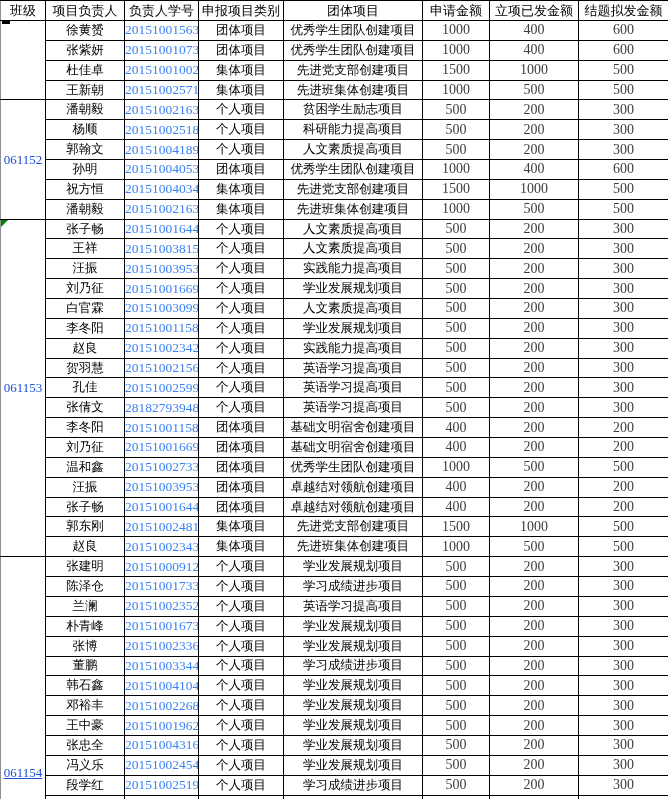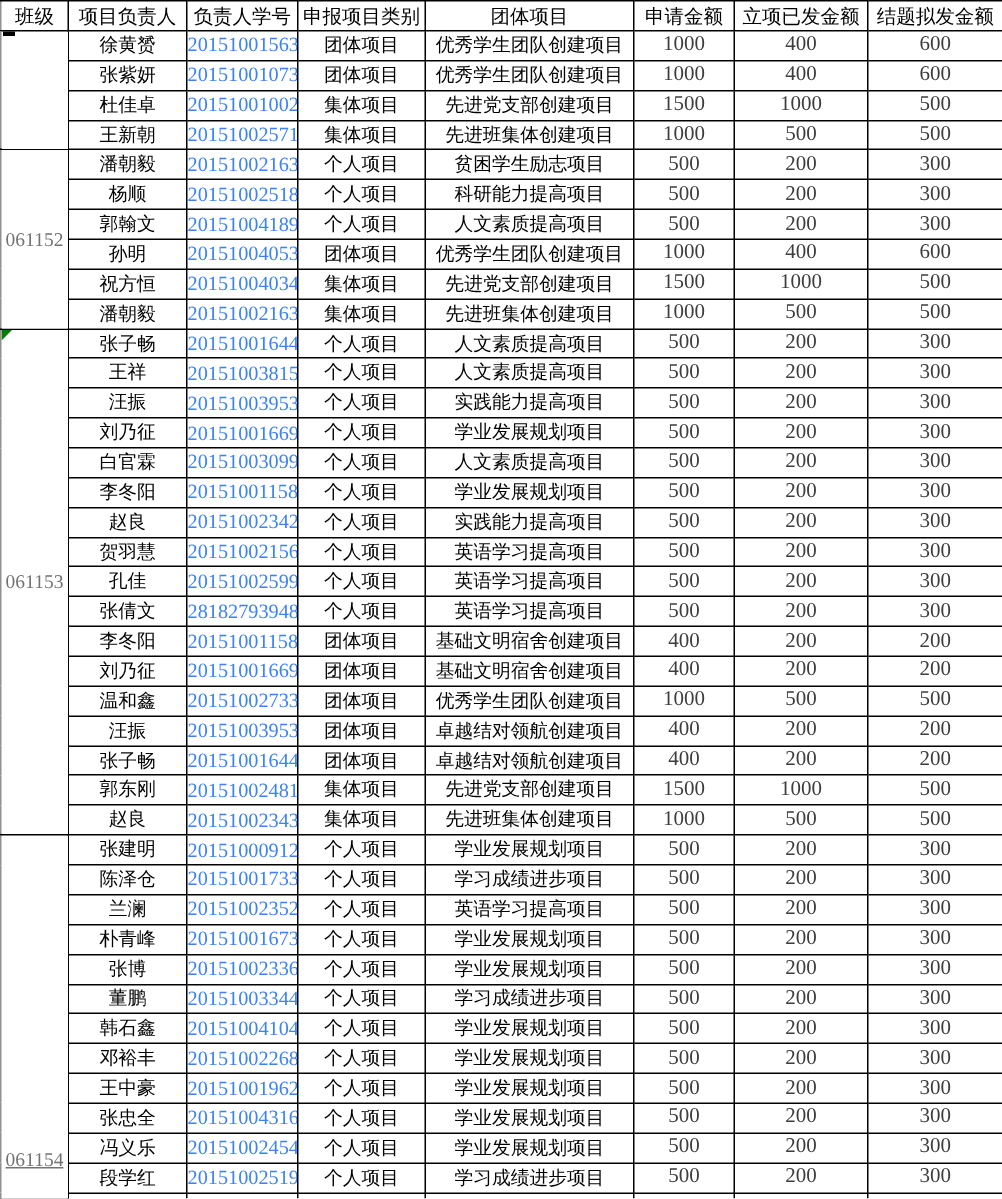--- a/index.html
+++ b/index.html
@@ -7,21 +7,21 @@
        font-family:"Liberation Serif","DejaVu Serif",serif;}
   table{border-collapse:collapse;table-layout:fixed;width:668px;}
   th,td{border:1px solid #000;text-align:center;vertical-align:middle;
         padding:0;overflow:hidden;white-space:nowrap;background:#fff;}
   thead tr{height:20px;}
   tbody tr{height:19.87px;}
   th{font-weight:normal;font-size:13px;color:#000;}
   .cell-name,.cell-category,.cell-project{font-size:12.5px;color:#000;}
   .cell-id{font-size:13.5px;color:#3b82f6;}
   .cell-amount{font-size:14px;color:#3d3d3d;}
-  .class-cell{font-size:13px;color:#737373;position:relative;
+  .class-cell{font-size:13px;color:#1d4ed8;position:relative;
               border-left-color:#909090;}
   th.class-head{border-left-color:#909090;}
   .class-cell.bottom{vertical-align:bottom;padding-bottom:18px;text-decoration:underline;}
   .green-triangle{position:absolute;top:0;left:0;width:0;height:0;
         border-top:7px solid #008000;border-right:7px solid transparent;}
   .cut-mark{position:absolute;top:-2px;left:1px;width:8px;height:5px;
         background:#000;}
   tr.partial{height:4px;}
   tr.partial td{border-bottom:none;}
 </style>

